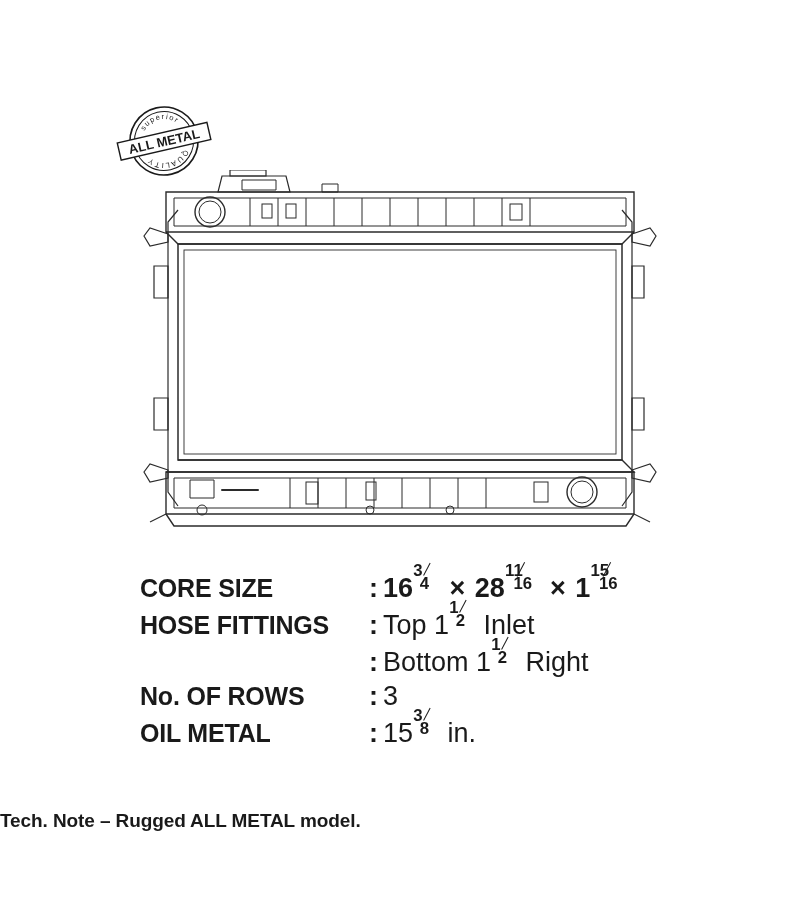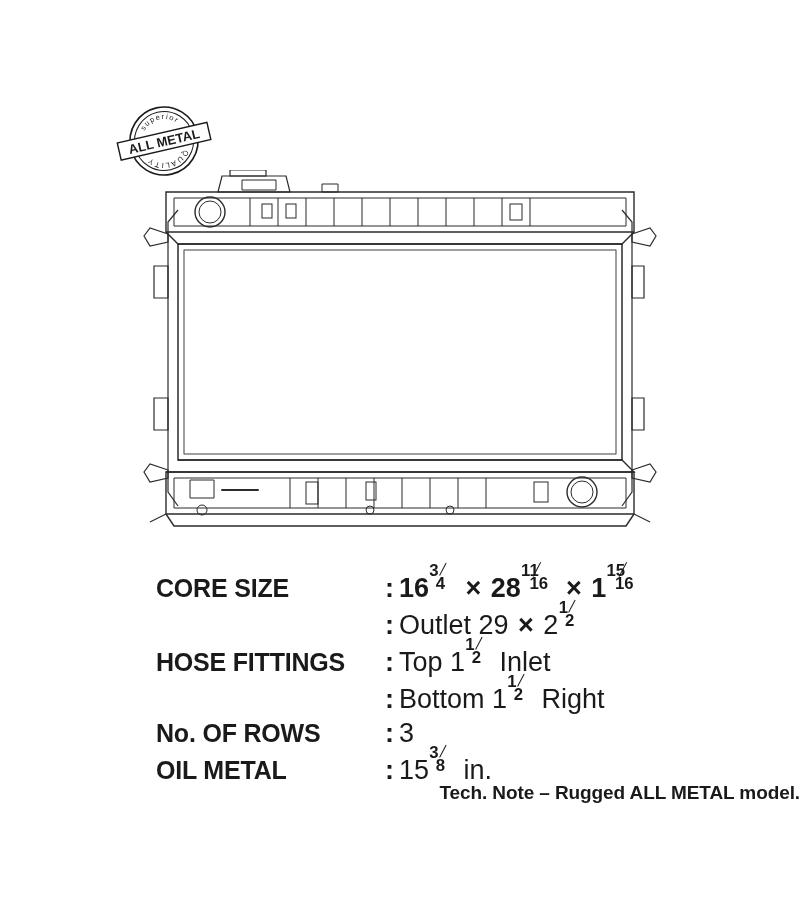--- a/index.html
+++ b/index.html
@@ -30,21 +30,21 @@
     position: absolute;
     left: 130px;
     top: 170px;
     width: 540px;
     height: 375px;
   }
 
   
   #specs {
     position: absolute;
-    left: 156px;
+    left: 140px;
     top: 570px;
     width: 540px;
   }
   table.spec-table {
     border-collapse: collapse;
     width: 100%;
   }
   table.spec-table td {
     vertical-align: baseline;
     padding: 0 0 3px 0;
@@ -108,23 +108,23 @@
 
   .times {
     font-weight: bold;
     padding: 0 2px;
   }
 
   
   #technote {
     position: absolute;
     left: 0;
-    top: 782px;
+    top: 810px;
     width: 800px;
-    text-align: right;
+    text-align: left;
     font-size: 19px;
     font-weight: bold;
     letter-spacing: -0.1px;
   }
 </style>
 </head>
 <body>
 
 <div id="badge">
   <svg viewBox="0 0 120 90" width="120" height="90">
@@ -230,24 +230,20 @@
 </div>
 
 <div id="specs">
   <table class="spec-table">
     <tbody id="spec-body">
         <tr>
           <td class="label">CORE SIZE</td>
           <td class="value"><span class="colon">:</span><span>16</span><span class="frac"><span class="num">3</span><span class="bar"></span><span class="den">4</span></span><span class="times"> × </span><span>28</span><span class="frac wide"><span class="num">11</span><span class="bar"></span><span class="den">16</span></span><span class="times"> × </span><span>1</span><span class="frac wide"><span class="num">15</span><span class="bar"></span><span class="den">16</span></span></td>
         </tr>
         <tr>
-          <td class="label"></td>
-          <td class="value"><span class="colon">:</span><span class="reg">Outlet 29 </span><span class="times"> × </span><span class="reg"> 2</span><span class="frac"><span class="num">1</span><span class="bar"></span><span class="den">2</span></span></td>
-        </tr>
-        <tr>
           <td class="label">HOSE FITTINGS</td>
           <td class="value"><span class="colon">:</span><span class="reg">Top 1</span><span class="frac"><span class="num">1</span><span class="bar"></span><span class="den">2</span></span><span class="reg"> Inlet</span></td>
         </tr>
         <tr>
           <td class="label"></td>
           <td class="value"><span class="colon">:</span><span class="reg">Bottom 1</span><span class="frac"><span class="num">1</span><span class="bar"></span><span class="den">2</span></span><span class="reg"> Right</span></td>
         </tr>
         <tr>
           <td class="label">No. OF ROWS</td>
           <td class="value"><span class="colon">:</span><span class="reg">3</span></td>

